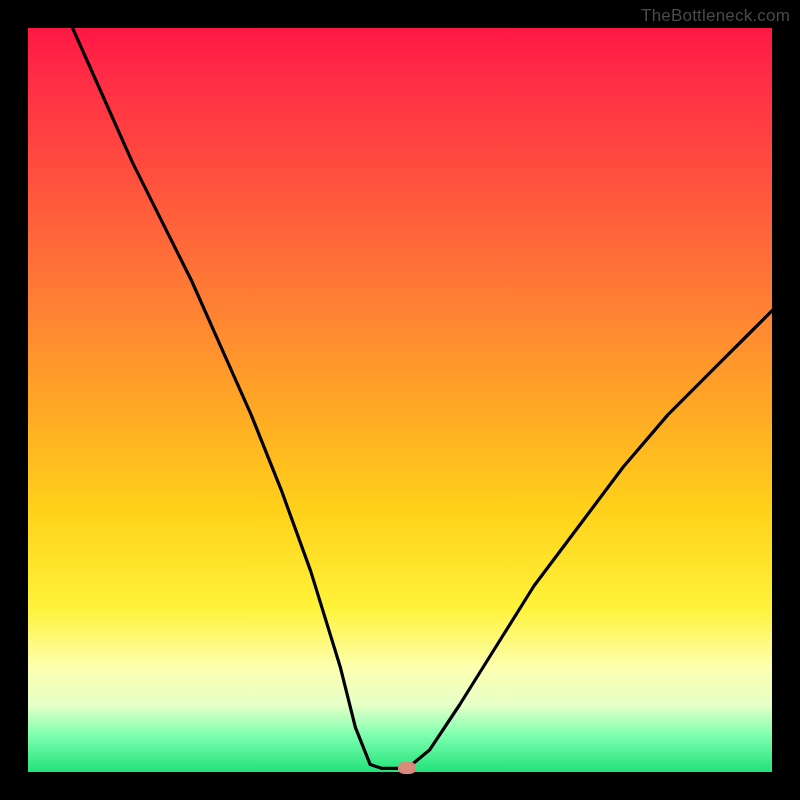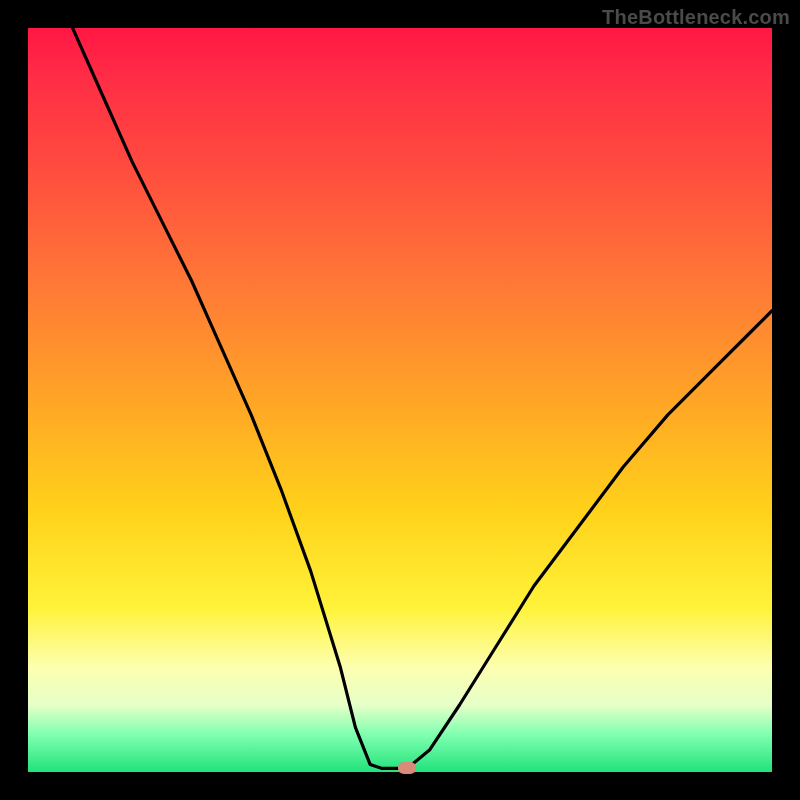--- a/index.html
+++ b/index.html
@@ -37,22 +37,22 @@
       #fdffb0 86%,
       #e6ffc8 91%,
       #7fffb0 95%,
       #22e27a 100%);
   }
   .watermark {
     position: absolute;
     top: 6px;
     right: 10px;
     color: #4a4a4a;
-    font-size: 20px;
-    font-weight: 700;
+    font-size: 17px;
+    font-weight: 400;
     letter-spacing: 0.2px;
     user-select: none;
   }
   svg.curve {
     position: absolute;
     left: 0;
     top: 0;
     width: 744px;
     height: 744px;
     pointer-events: none;

